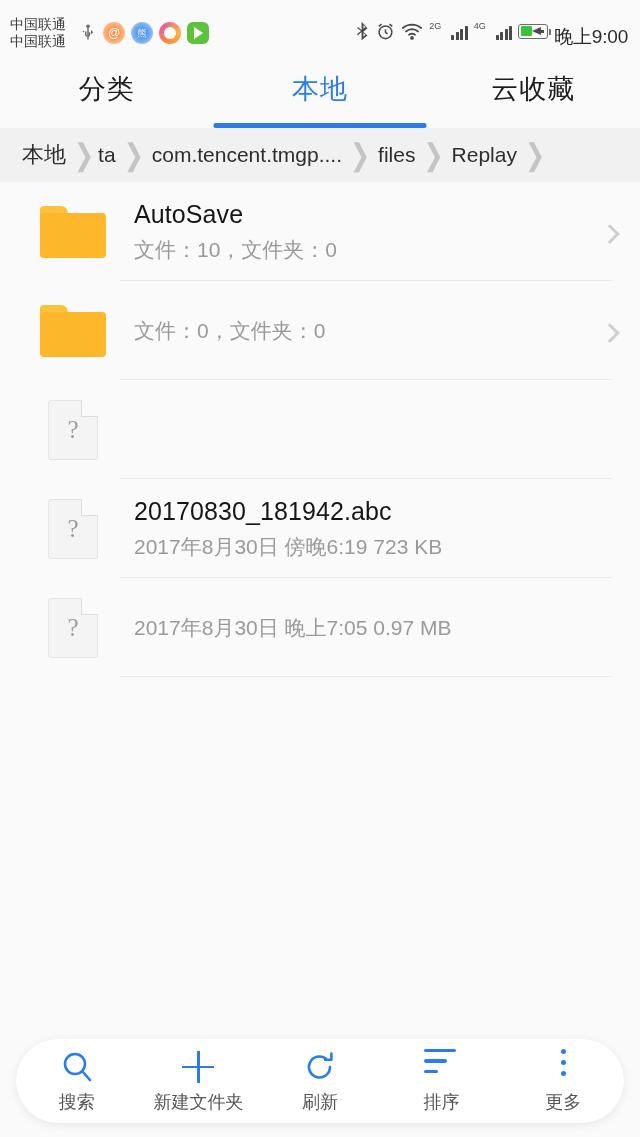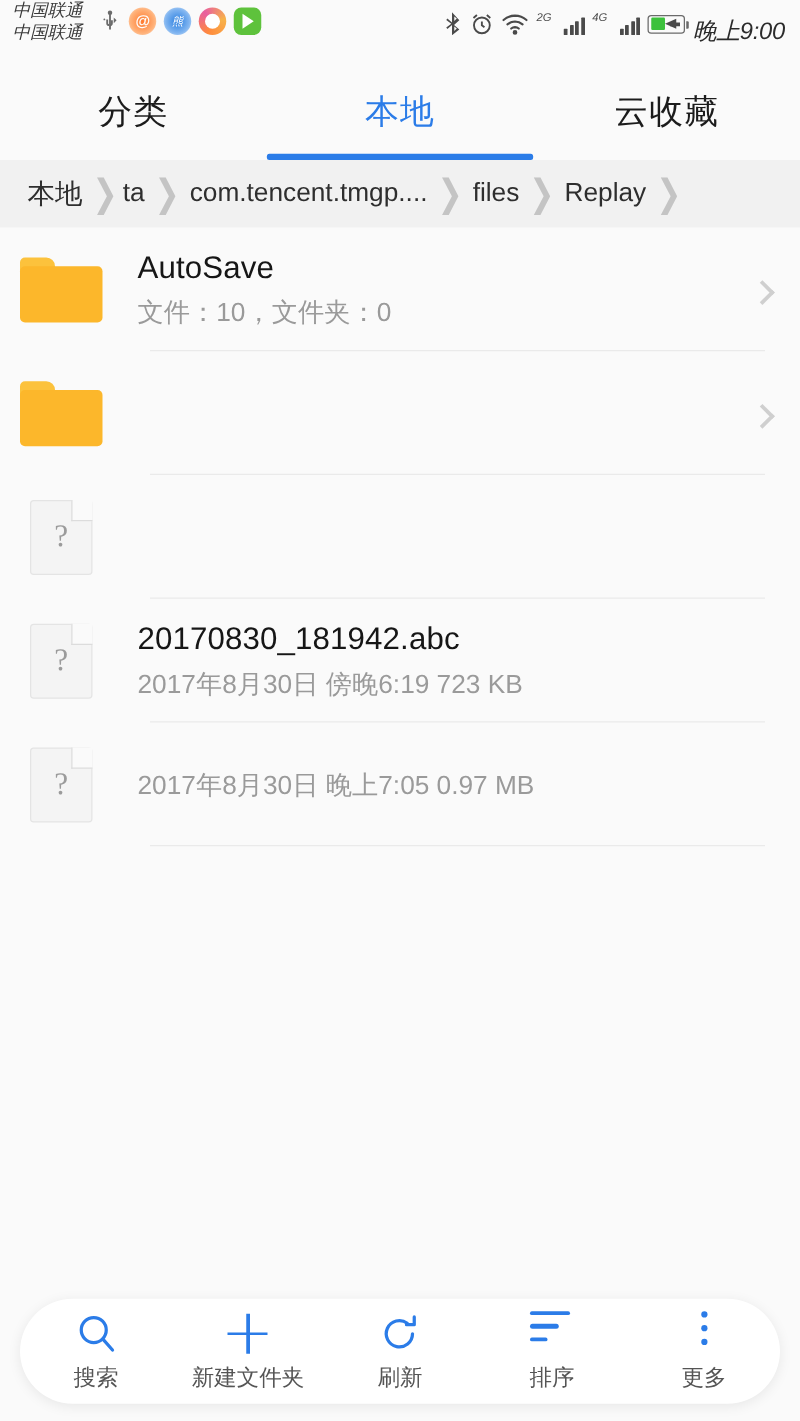--- a/index.html
+++ b/index.html
@@ -7,23 +7,22 @@
     width: 640px; height: 1137px;
     background: #fafafa;
     font-family: "Liberation Sans", "DejaVu Sans", sans-serif;
     overflow: hidden;
   }
   #screen { position: relative; width: 640px; height: 1137px; background: #fafafa; }
 
   
   .statusbar {
     position: absolute; top: 0; left: 0; width: 640px; height: 50px;
-    background: #fafafa; display: flex; align-items: flex-start;
+    background: #fafafa; display: flex; align-items: flex-end;
     padding: 0 12px 0 10px;
-    font-style: italic;
   }
   .carrier {
     display: flex; flex-direction: column; justify-content: center;
     font-size: 14px; line-height: 17px; color: #3a3a3a; white-space: nowrap;
   }
   .sb-left { display: flex; align-items: center; gap: 7px; }
   .appicons { display: flex; align-items: center; gap: 6px; margin-left: 6px; }
   .appicon { width: 22px; height: 22px; border-radius: 50%; position: relative; }
   .ic-usb { width: 18px; height: 22px; }
   .ic-weibo { background: radial-gradient(circle at 50% 50%, #ff7a2e 0%, #ffb27a 62%, rgba(255,190,150,.25) 100%); }
@@ -83,21 +82,21 @@
   .crumb { font-size: 21px; color: #2e2e2e; }
   .crumb.first { font-size: 22px; }
   .sep {
     display: inline-block; color: #c4c4c4; font-size: 24px; font-weight: 300;
     margin: 0 8px; transform: scaleY(1.25);
   }
   .sep.tight { margin: 0 4px 0 8px; }
 
   
   .list { position: absolute; top: 182px; left: 0; width: 640px; }
-  .row { position: relative; height: 99px; display: flex; align-items: center; padding-left: 16px; }
+  .row { position: relative; height: 99px; display: flex; align-items: center; padding-left: 40px; }
   .row .divider {
     position: absolute; bottom: 0; left: 120px; width: 492px; height: 1px; background: #eaeaea;
   }
   .folder-icon { width: 66px; height: 52px; position: relative; flex: none; margin-right: 28px; }
   .folder-icon .tabpart {
     position: absolute; top: 0; left: 0; width: 28px; height: 12px;
     background: #fcc23c; border-radius: 4px 7px 0 0;
   }
   .folder-icon .body {
     position: absolute; top: 7px; left: 0; width: 66px; height: 45px;
@@ -255,20 +254,21 @@
       <span class="chev"></span>
       <span class="divider"></span>
     </div>
 
     <div class="row">
       <span class="folder-icon">
         <span class="tabpart"></span>
           <span class="body"></span>
       </span>
       <span class="texts">
+        <span class="subtitle">文件：0，文件夹：0</span>
       </span>
       <span class="chev"></span>
       <span class="divider"></span>
     </div>
 
     <div class="row">
       <span class="file-icon">
         <span class="fold"></span>
           <span class="qm">?</span>
       </span>

